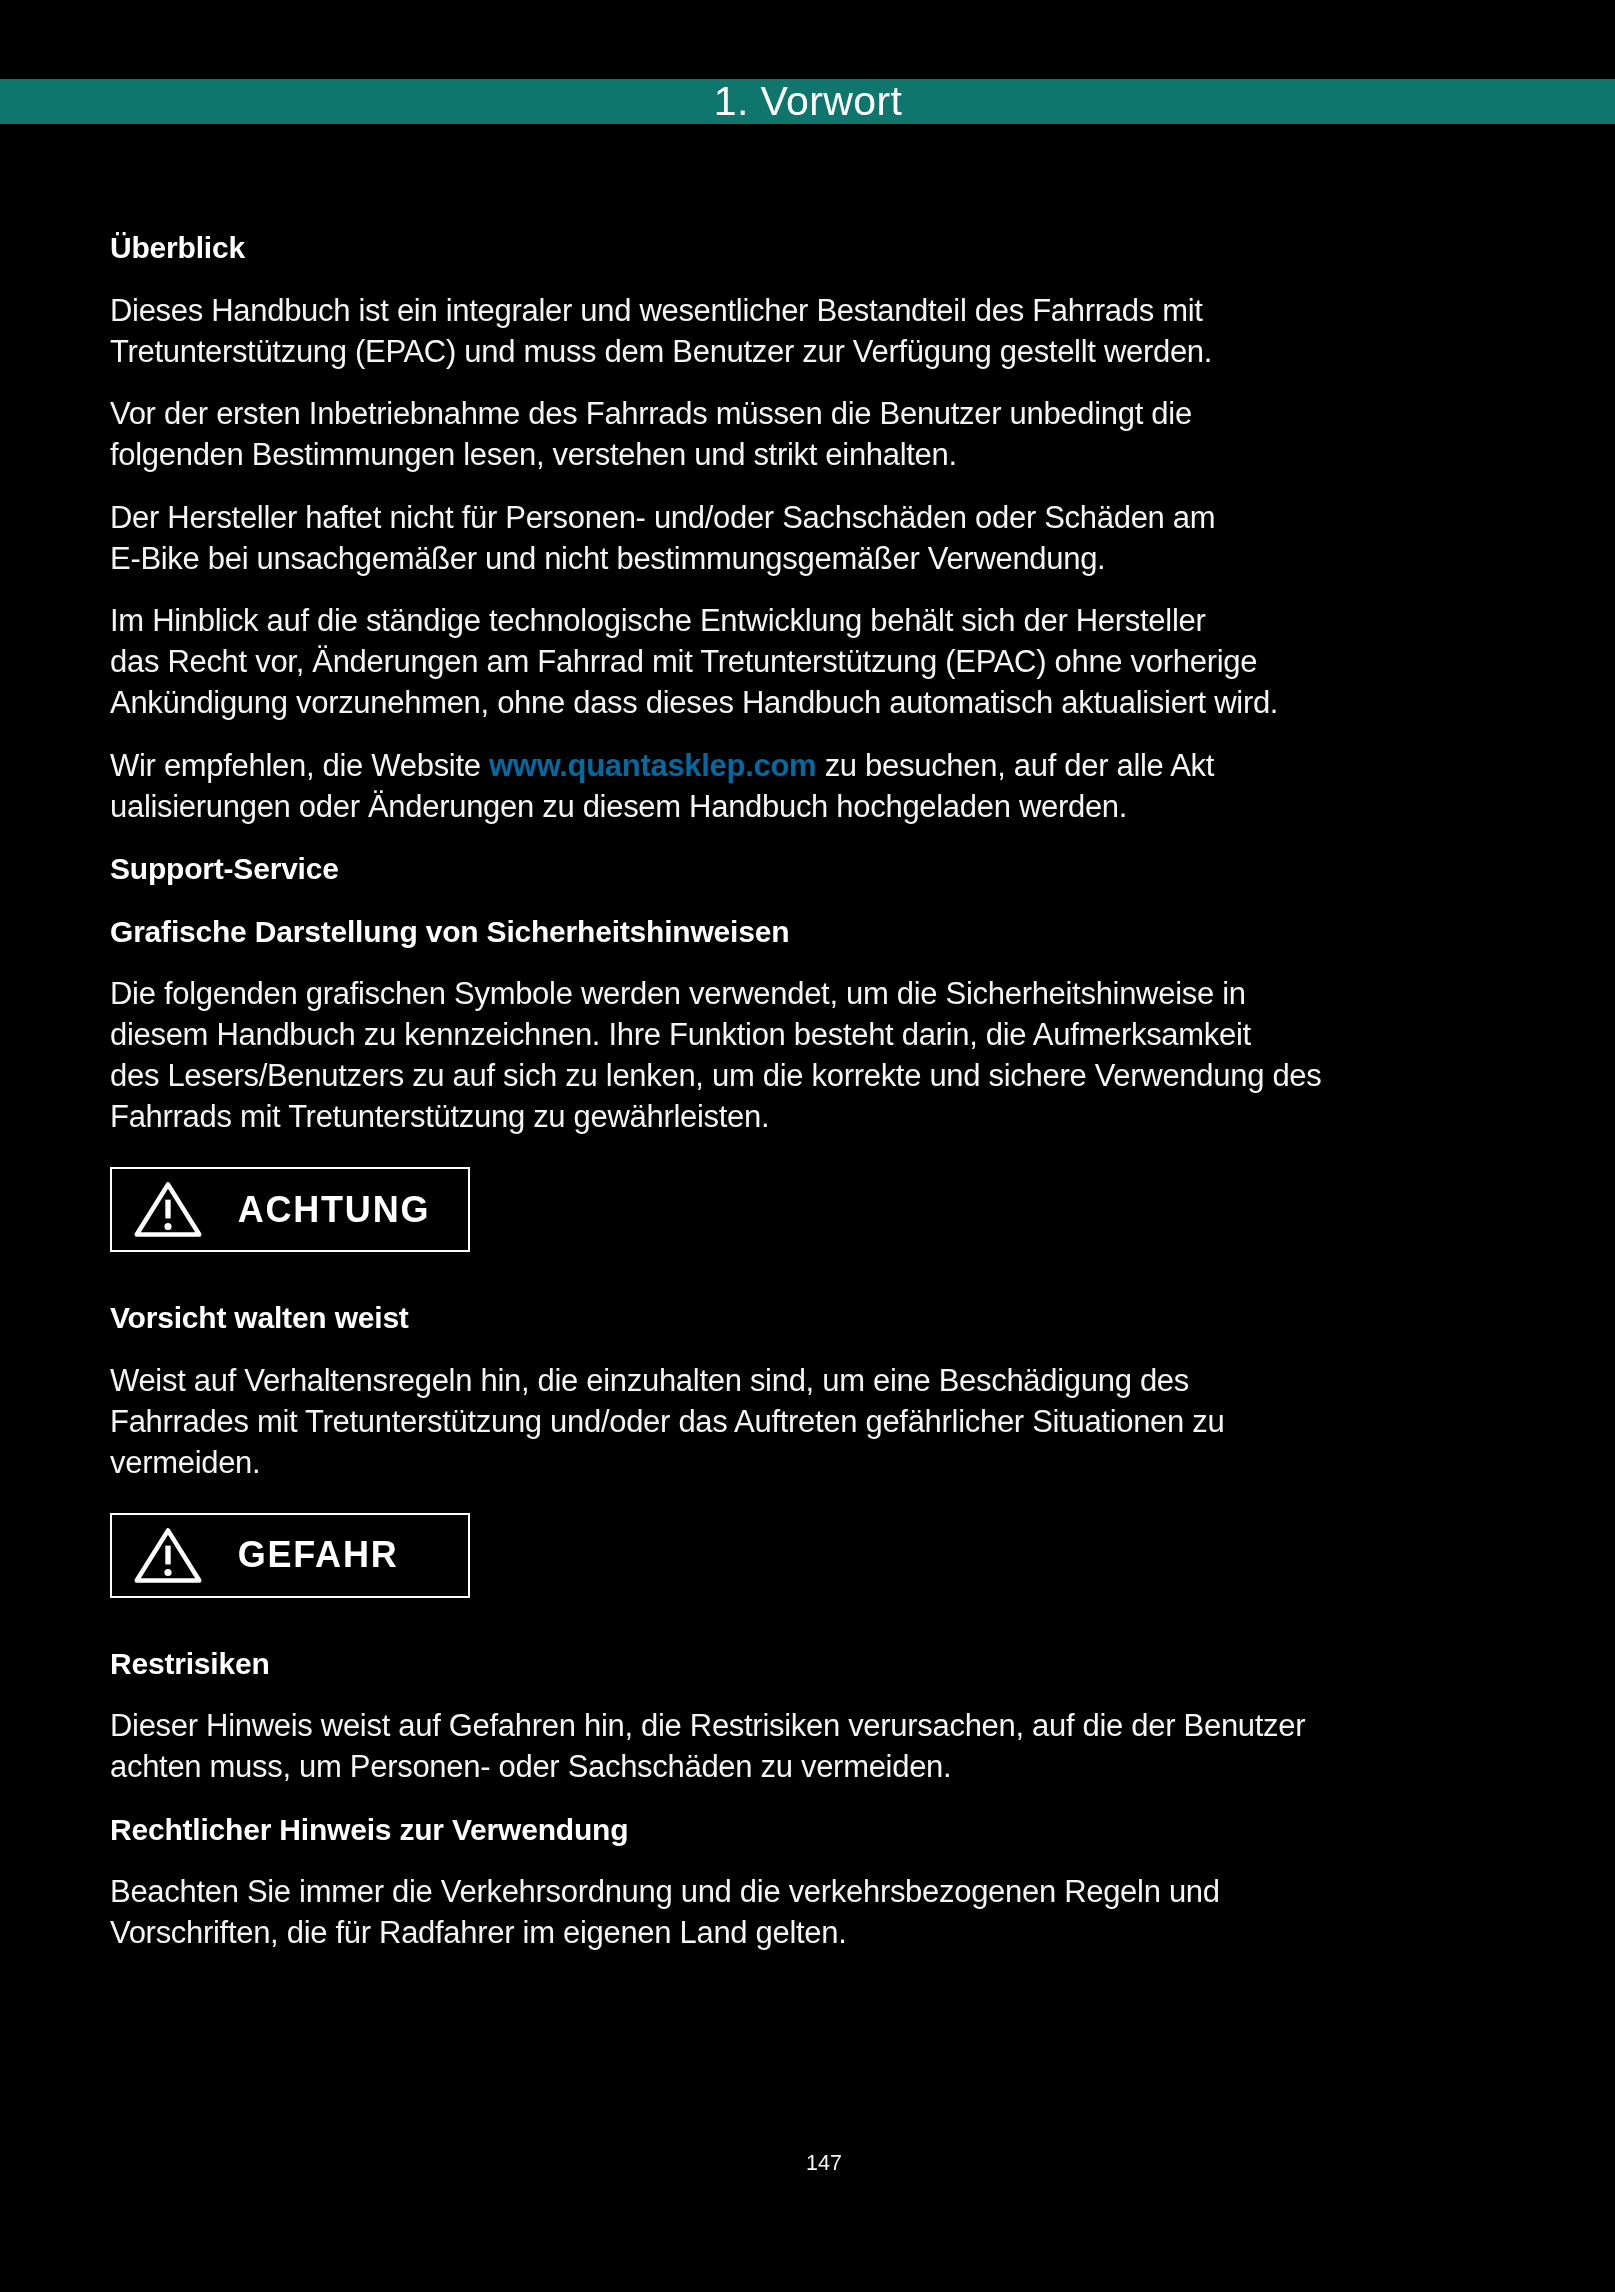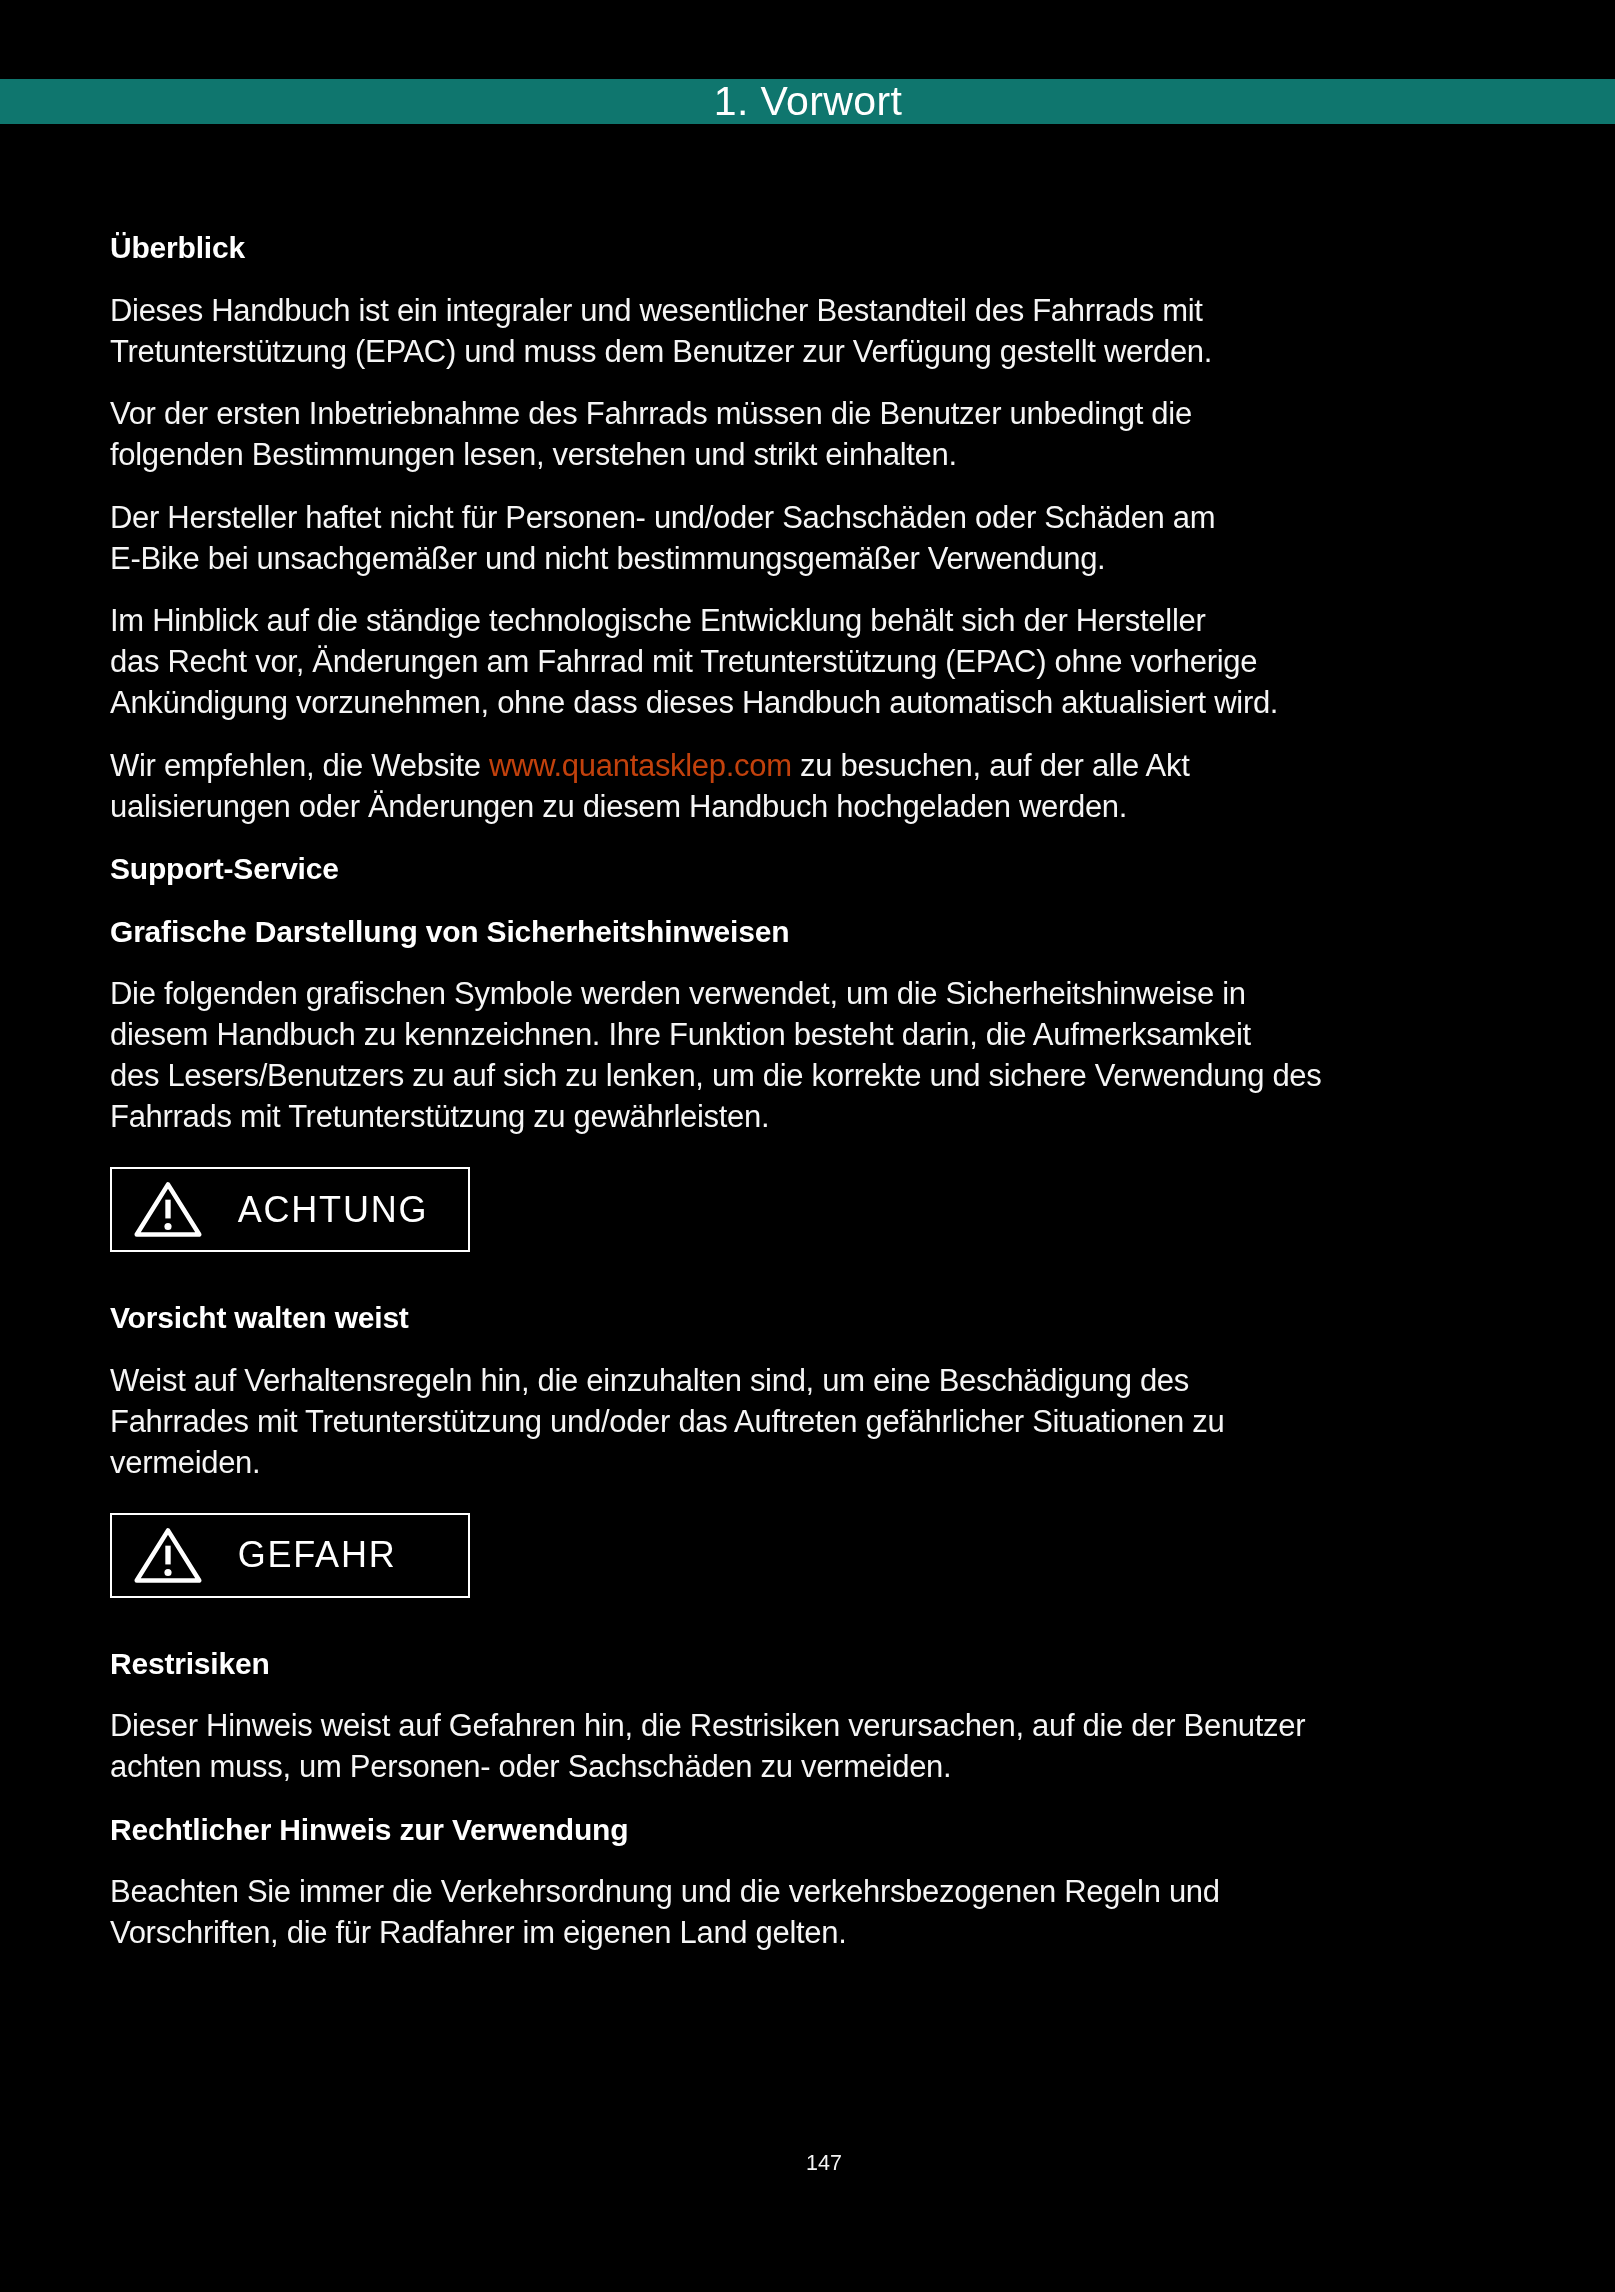--- a/index.html
+++ b/index.html
@@ -53,35 +53,35 @@
   .sec:first-child { margin-top: 0; }
   .body {
     font-size: 31px;
     line-height: 41px;
     font-weight: 400;
     color: #f5f5f5;
     margin: 0 0 21.5px 0;
     letter-spacing: -0.3px;
     white-space: pre-line;
   }
-  .url { font-weight: 400; color: #c2410c; }
+  .url { font-weight: 700; color: #0369a1; }
   .warnbox {
     box-sizing: border-box;
     width: 360px;
     height: 85px;
     border: 2.7px solid #ffffff;
     margin: 30px 0 45px 0;
     display: flex;
     align-items: center;
     padding-left: 19.7px;
   }
   .warn-icon { display: block; flex: none; }
   .warn-label {
     font-size: 36px;
-    font-weight: 400;
+    font-weight: 700;
     color: #ffffff;
     letter-spacing: 1.8px;
     margin-left: 34px;
   }
   .page-footer {
     position: absolute;
     top: 2151px;
     left: 0;
     right: 0;
     text-align: center;

